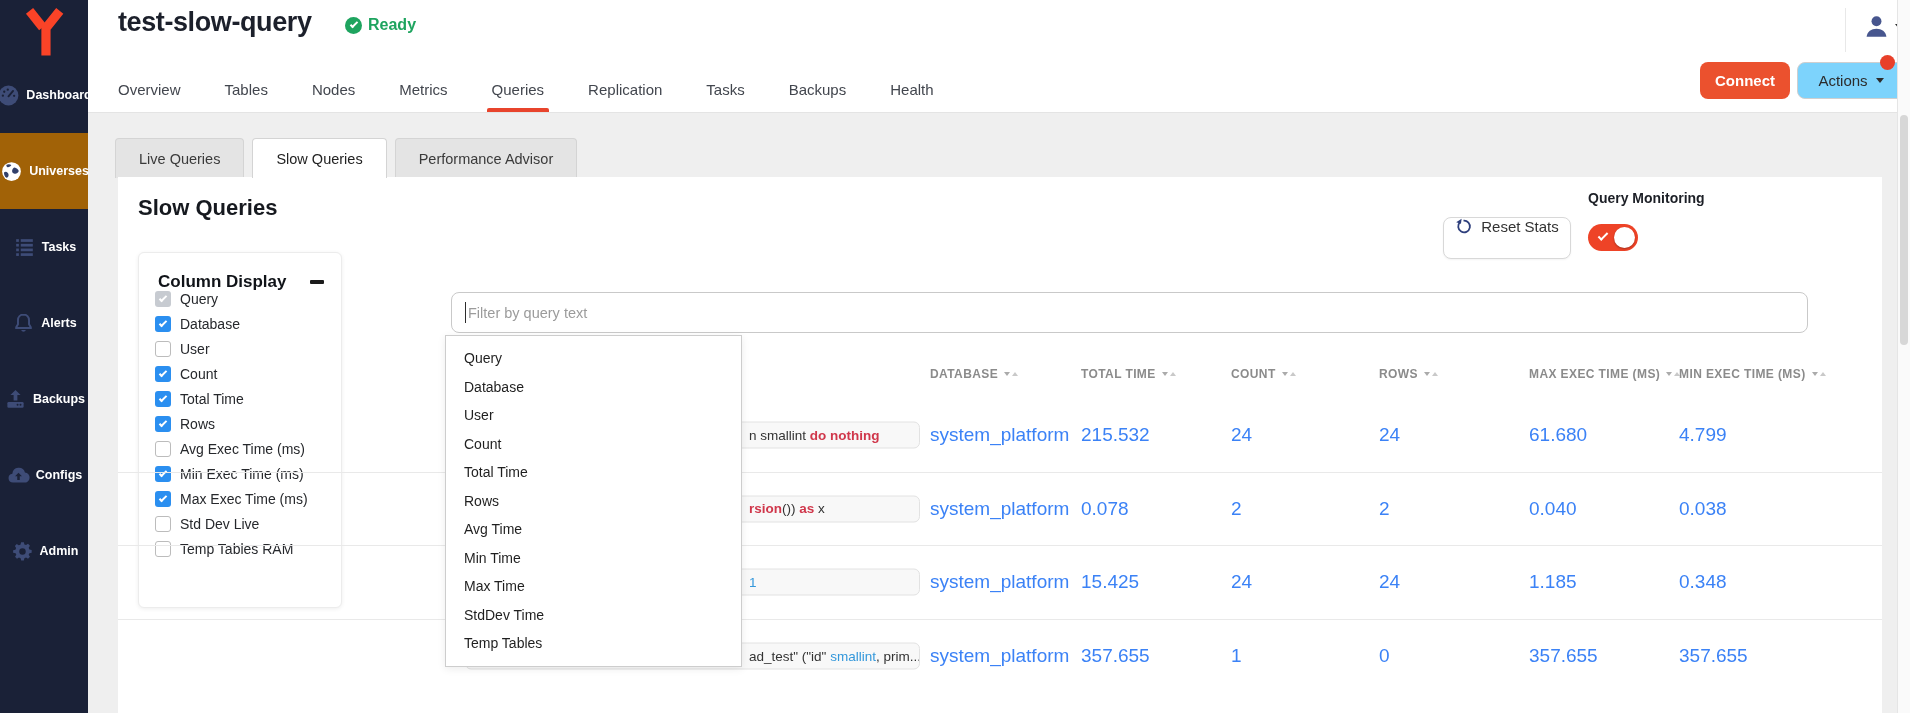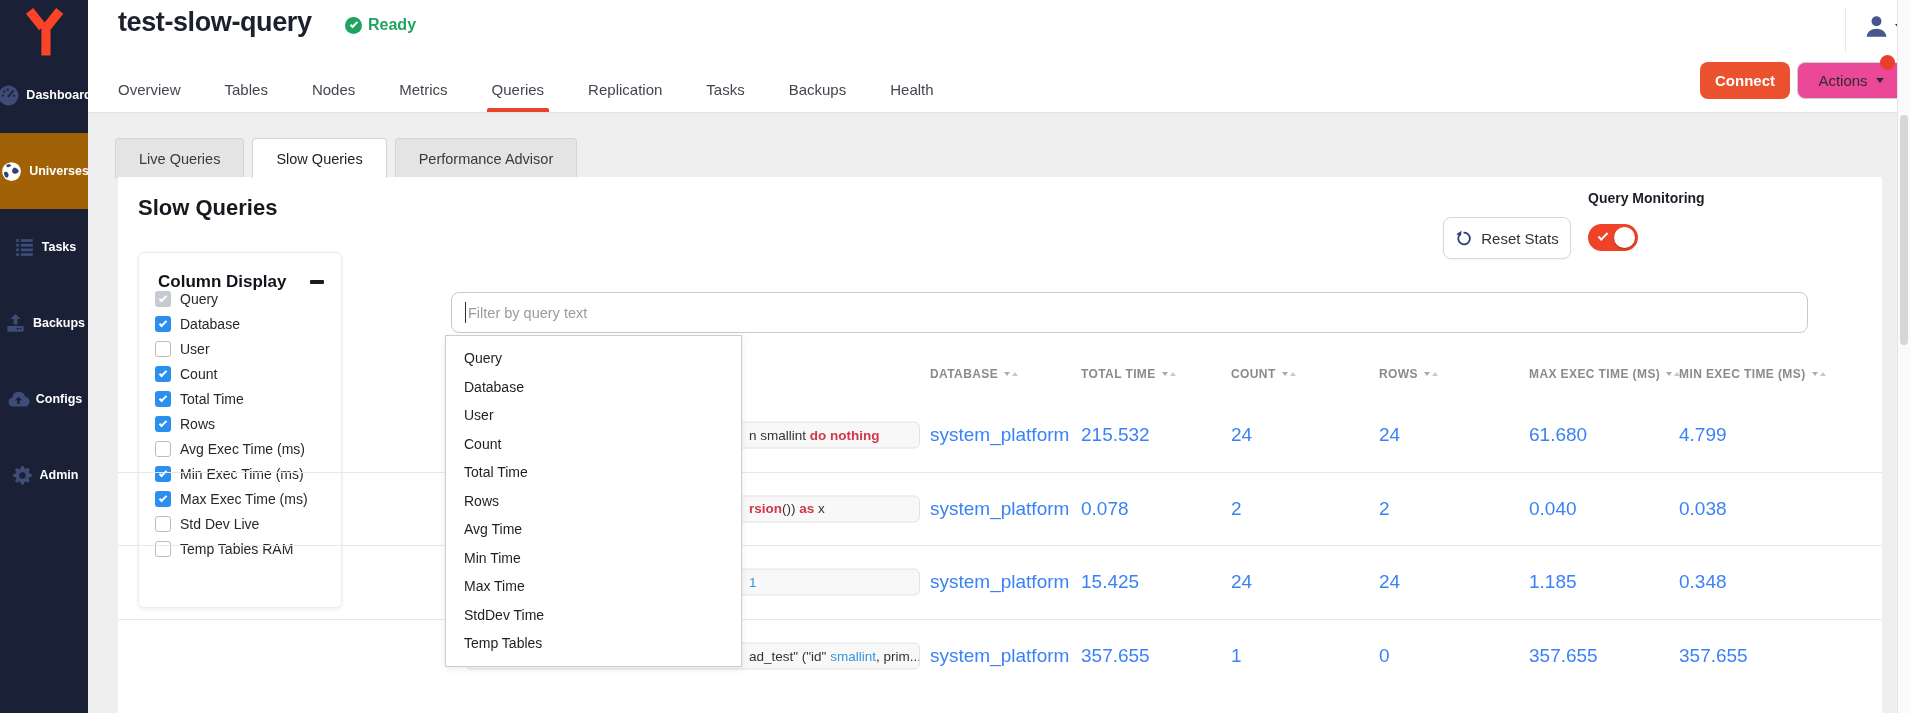--- a/index.html
+++ b/index.html
@@ -22,32 +22,32 @@
   .ready-dot{width:17px;height:17px;border-radius:50%;background:#1ea45f;display:flex;align-items:center;justify-content:center}
   .checkmark{display:inline-block;width:8px;height:4px;border-left:2px solid #fff;border-bottom:2px solid #fff;transform:rotate(-45deg);margin-bottom:2px}
   .divider{position:absolute;left:1757px;top:8px;width:1px;height:44px;background:#e8e8e8}
   .user{position:absolute;left:1774px;top:9px;width:42px;height:34px;cursor:pointer;display:flex;align-items:center;gap:4px}
   .user svg{width:29px;height:29px}
   .caret{width:0;height:0;border-left:4.5px solid transparent;border-right:4.5px solid transparent;border-top:5px solid #2c2c2c;display:inline-block}
   .nav{position:absolute;left:30px;bottom:0;display:flex;gap:44px}
   .nav-tab{position:relative;height:46px;padding-top:15px;font-size:15px;color:#42464e;cursor:pointer;white-space:nowrap}
   .nav-tab.active::after{content:"";position:absolute;left:-5px;right:-5px;bottom:0;height:4px;background:#e8442c;border-radius:2px 2px 0 0}
   .connect{position:absolute;left:1612px;top:62px;width:90px;height:37px;background:#eb512e;border:none;color:#fff;border-radius:8px;font-weight:bold;font-size:15px;font-family:inherit;cursor:pointer}
-  .actions{position:absolute;left:1709px;top:62px;width:108px;height:37px;background:#ec4899;border:1px solid #cfcfcf;border-radius:8px;color:#2c2c2c;font-size:15px;font-family:inherit;display:flex;align-items:center;justify-content:center;gap:8px;cursor:pointer}
+  .actions{position:absolute;left:1709px;top:62px;width:108px;height:37px;background:#7dd3fc;border:1px solid #cfcfcf;border-radius:8px;color:#2c2c2c;font-size:15px;font-family:inherit;display:flex;align-items:center;justify-content:center;gap:8px;cursor:pointer}
   .notif-dot{position:absolute;left:1792px;top:55px;width:15px;height:15px;border-radius:50%;background:#e8402a}
 
   
   .content{position:absolute;left:88px;top:113px;width:1822px;height:600px;background:#efefef}
   .subtabs{position:absolute;left:27px;top:25px;display:flex;gap:8px}
   .subtab{height:40px;padding:0 23px;display:flex;align-items:center;font-size:14.5px;color:#3a3a3a;background:#e4e4e4;border:1px solid #d4d4d4;border-bottom:none;border-radius:4px 4px 0 0;cursor:pointer}
   .subtab.active{background:#fff;position:relative;z-index:3;color:#222}
   .panel{position:absolute;left:30px;top:64px;width:1764px;height:536px;background:#fff}
 
   .page-title{position:absolute;left:20px;top:18px;font-size:22px;font-weight:bold;color:#16191f}
-  .reset-btn{position:absolute;left:1325px;top:40px;width:128px;height:42px;border:1px solid #d8d8d8;border-radius:8px;background:#fff;display:flex;align-items:center;justify-content:center;gap:9px;font-size:15px;color:#333;font-family:inherit;cursor:pointer;box-shadow:0 1px 2px rgba(0,0,0,.05)}
+  .reset-btn{position:absolute;left:1325px;top:40px;width:128px;height:42px;border:1px solid #d8d8d8;border-radius:8px;background:#fff;display:flex;align-items:flex-start;justify-content:center;gap:9px;font-size:15px;color:#333;font-family:inherit;cursor:pointer;box-shadow:0 1px 2px rgba(0,0,0,.05)}
   .reset-ic svg{width:17px;height:17px;display:block}
   .qm-label{position:absolute;left:1470px;top:13px;font-size:14px;font-weight:bold;color:#1c1f26}
   .toggle{position:absolute;left:1470px;top:47px;width:50px;height:27px;border-radius:14px;background:#ee4327;cursor:pointer}
   .toggle .t-check{position:absolute;left:10px;top:9px;width:10px;height:5px;border-left:2.4px solid #fff;border-bottom:2.4px solid #fff;transform:rotate(-45deg)}
   .toggle .knob{position:absolute;right:3px;top:3px;width:21px;height:21px;border-radius:50%;background:#fff;box-shadow:0 1px 2px rgba(0,0,0,.3)}
 
   
   .card{position:absolute;left:20px;top:75px;width:204px;height:356px;background:#fff;border:1px solid #ececec;border-radius:6px;box-shadow:0 1px 4px rgba(0,0,0,.07)}
   .card-title{position:absolute;left:19px;top:19px;font-size:17px;font-weight:bold;color:#101318}
   .collapse{position:absolute;right:17px;top:27px;width:14px;height:3.5px;background:#1b1b1b;border-radius:1px;cursor:pointer}
@@ -130,20 +130,29 @@
               <rect x="8.4" y="4" width="11.6" height="2.6"></rect>
               <rect x="4" y="8.5" width="2.6" height="2.6"></rect>
               <rect x="8.4" y="8.5" width="11.6" height="2.6"></rect>
               <rect x="4" y="13" width="2.6" height="2.6"></rect>
               <rect x="8.4" y="13" width="11.6" height="2.6"></rect>
               <rect x="4" y="17.5" width="2.6" height="2.6"></rect>
               <rect x="8.4" y="17.5" width="11.6" height="2.6"></rect>
             </svg>
           </span>
           <span class="side-label">Tasks</span>
+        </div>
+        <div class="side-item">
+          <span class="side-icon">
+            <svg viewBox="0 0 24 24">
+              <path d="M12 3.4c-3.1 0-5.3 2.4-5.3 5.4v4L5 15.6v.8h14v-.8l-1.7-2.8v-4c0-3-2.2-5.4-5.3-5.4z" fill="none" stroke="currentColor" stroke-width="1.9"></path>
+              <path d="M9.7 18.3a2.4 2.4 0 0 0 4.6 0z" fill="currentColor"></path>
+            </svg>
+          </span>
+          <span class="side-label">Alerts</span>
         </div>
         <div class="side-item">
           <span class="side-icon">
             <svg viewBox="0 0 24 24" fill="currentColor">
               <path d="M12 2.8l4.9 4.9h-3.1V13h-3.6V7.7H7.1z"></path>
               <rect x="4.2" y="14.4" width="15.6" height="5.4" rx="1.2"></rect>
               <circle cx="16.8" cy="17.1" r="0.95" fill="var(--ibg)"></circle>
               <circle cx="14" cy="17.1" r="0.95" fill="var(--ibg)"></circle>
             </svg>
           </span>

